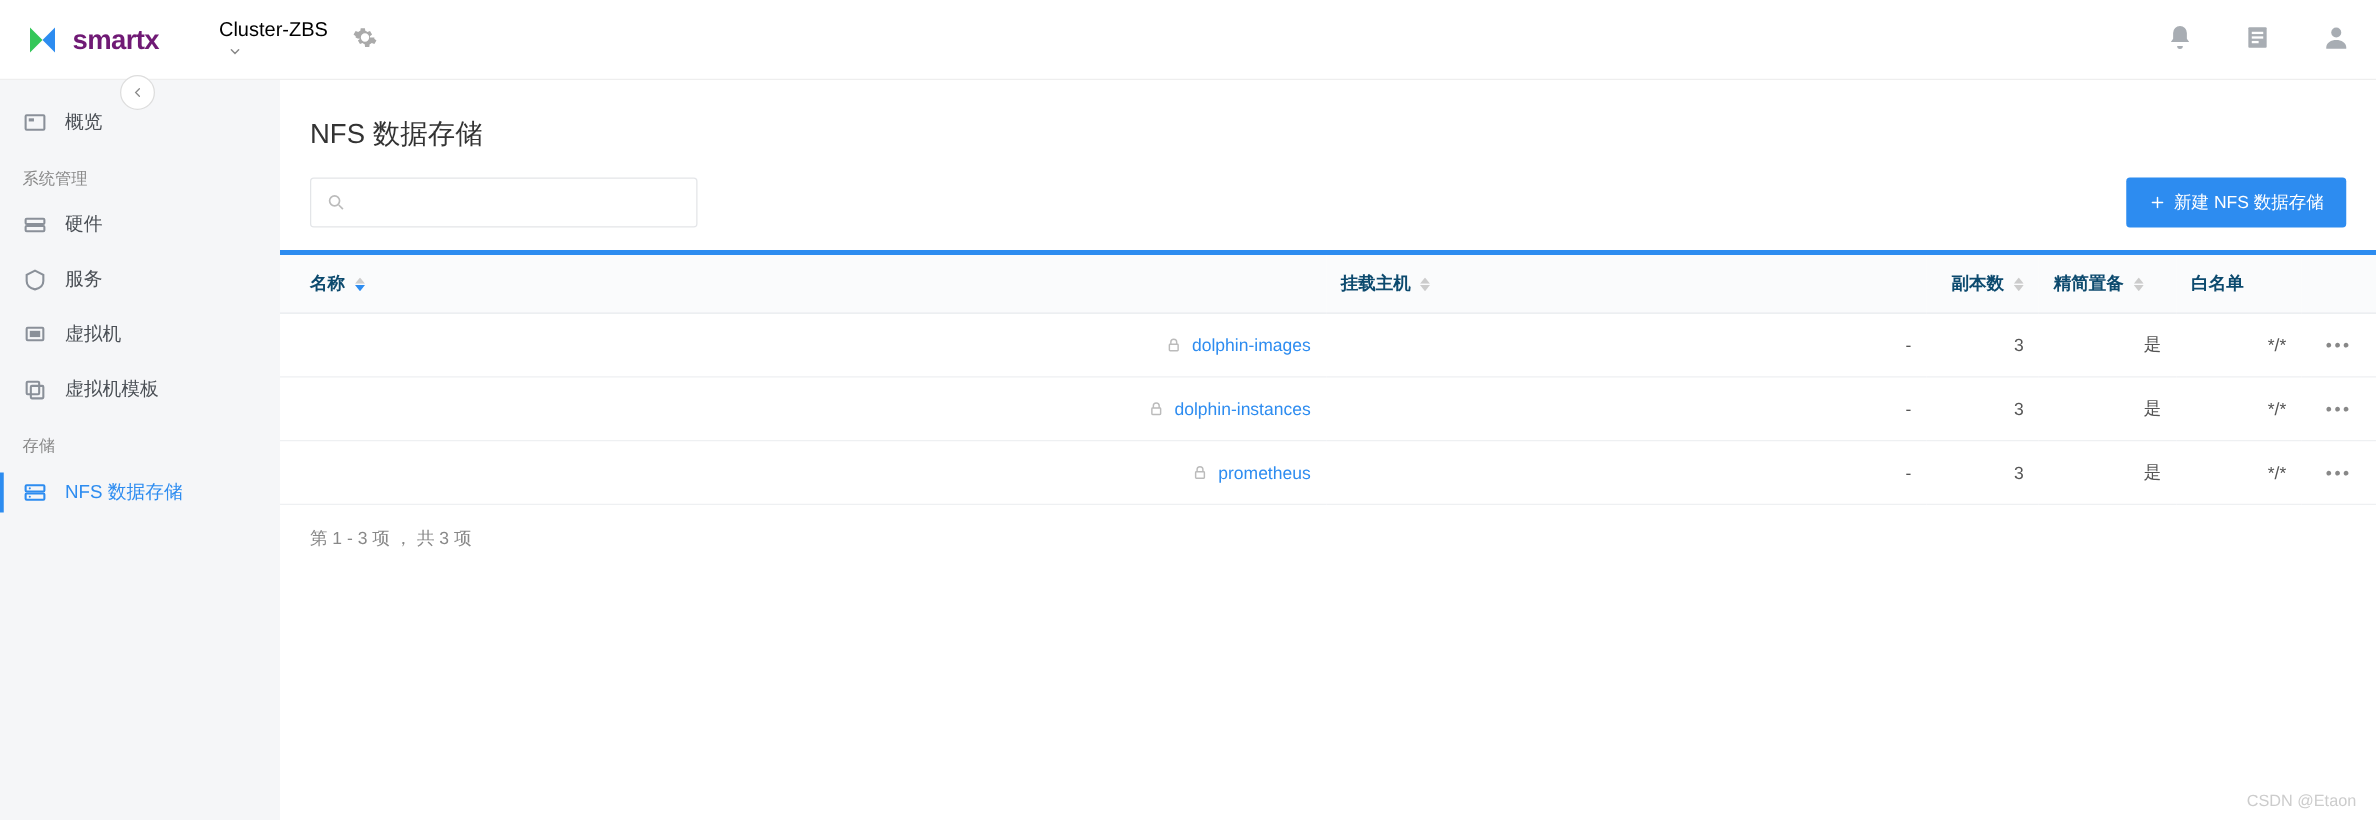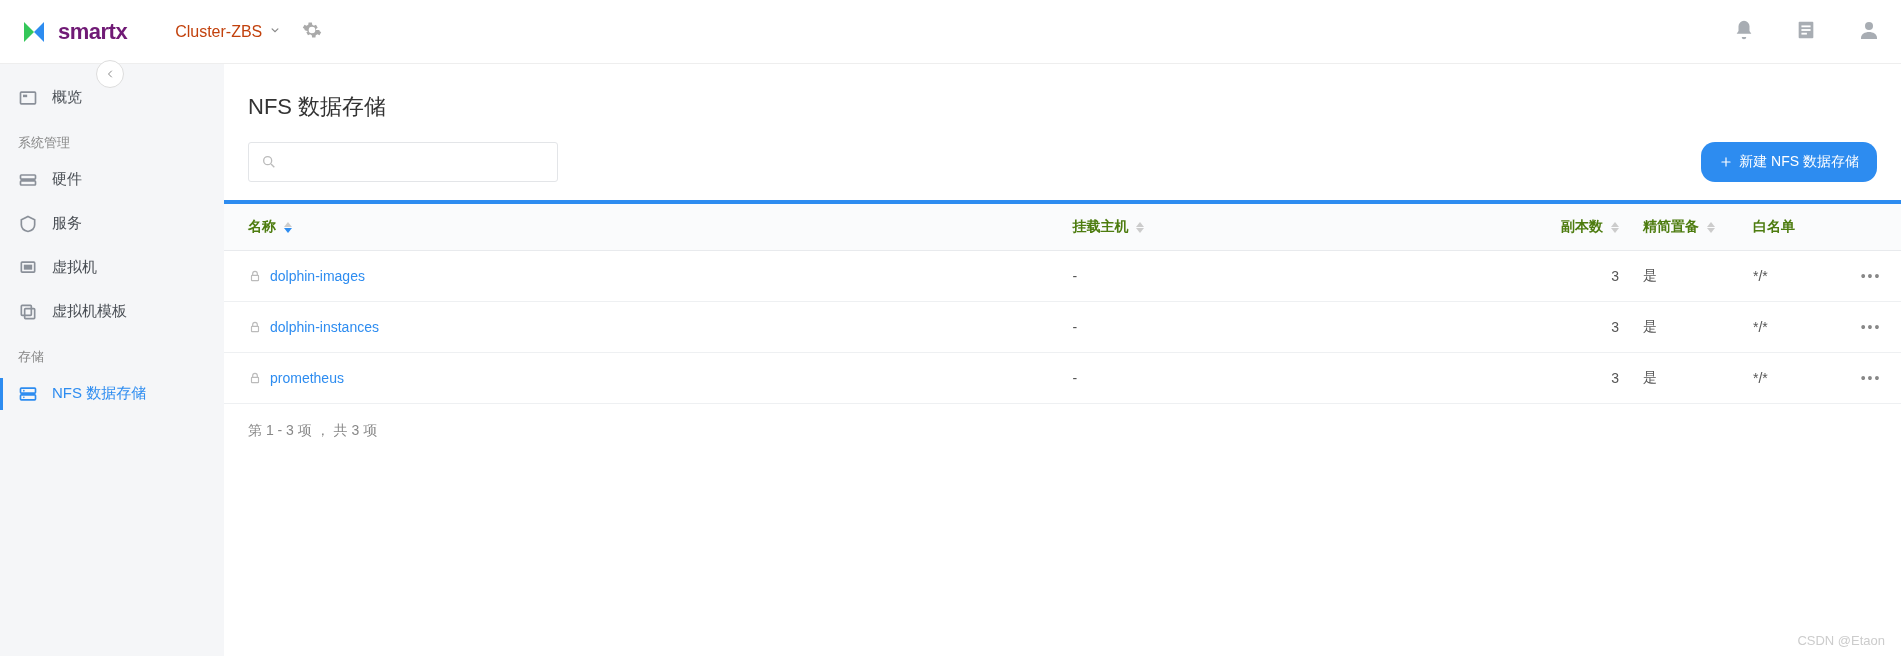--- a/index.html
+++ b/index.html
@@ -1,49 +1,49 @@
 <!DOCTYPE html>
 <html><head>
 <meta charset="utf-8">
 <style>
 * { margin: 0; padding: 0; box-sizing: border-box; }
 body { font-family: -apple-system, "Helvetica Neue", Arial, "PingFang SC", "Microsoft YaHei", sans-serif; font-size: 14px; color: #333; background: #fff; }
 
 .header { height: 64px; display: flex; align-items: center; padding: 0 20px; border-bottom: 1px solid #eee; background: #fff; }
 .logo { display: flex; align-items: center; font-size: 22px; font-weight: 700; color: #701a75; margin-right: 48px; letter-spacing: -0.5px; }
 .logo-mark { width: 28px; height: 28px; margin-right: 10px; position: relative; }
-.cluster-selector { display: flex; align-items: flex-start; color: #c2410c; font-size: 16px; cursor: pointer; margin-right: 20px; }
+.cluster-selector { display: flex; align-items: flex-start; color: #000000; font-size: 16px; cursor: pointer; margin-right: 20px; flex-direction: column; }
 .cluster-selector svg { margin-left: 6px; }
 .gear { color: #aaa; cursor: pointer; }
 .header-right { margin-left: auto; display: flex; align-items: center; gap: 40px; color: #a8adb3; }
 .header-right > div { cursor: pointer; }
 
 .layout { display: flex; }
 .sidebar { width: 224px; background: #f5f6f8; min-height: calc(100vh - 64px); padding-top: 12px; position: relative; }
 .collapse-handle { position: absolute; top: -4px; right: 100px; width: 28px; height: 28px; border-radius: 50%; background: #fff; border: 1px solid #ddd; display: flex; align-items: center; justify-content: center; color: #999; cursor: pointer; z-index: 2; }
 .nav-group-title { font-size: 13px; color: #888; padding: 14px 18px 6px; }
 .nav-item { display: flex; align-items: flex-start; padding: 12px 18px; color: #4a4f55; cursor: pointer; font-size: 15px; gap: 14px; }
 .nav-item.active { color: #2d8cf0; position: relative; }
 .nav-item.active::before { content: ""; position: absolute; left: 0; top: 6px; bottom: 6px; width: 3px; background: #2d8cf0; }
 .nav-icon { width: 20px; height: 20px; display: inline-flex; align-items: center; justify-content: center; color: #8a9099; flex-shrink: 0; }
 .nav-item.active .nav-icon { color: #2d8cf0; }
 
 .main { flex: 1; padding: 28px 0 0 0; min-width: 0; position: relative; }
 .page-title { font-size: 22px; color: #333; margin: 0 0 20px 24px; font-weight: 400; }
 .toolbar { display: flex; align-items: center; padding: 0 24px 18px; }
 .search-box { width: 310px; height: 40px; border: 1px solid #e3e5e8; border-radius: 3px; display: flex; align-items: center; padding: 0 12px; background: #fff; }
 .search-box input { border: none; outline: none; flex: 1; font-size: 14px; background: transparent; }
-.btn-primary { margin-left: auto; height: 40px; padding: 0 18px; background: #2d8cf0; color: #fff; border: none; border-radius: 14px; font-size: 14px; cursor: pointer; display: flex; align-items: center; gap: 6px; }
+.btn-primary { margin-left: auto; height: 40px; padding: 0 18px; background: #2d8cf0; color: #fff; border: none; border-radius: 3px; font-size: 14px; cursor: pointer; display: flex; align-items: center; gap: 6px; }
 
 .table-accent { height: 4px; background: #2d8cf0; }
 table { width: 100%; border-collapse: collapse; }
-th { text-align: left; font-weight: 600; font-size: 14px; color: #4d7c0f; padding: 14px 12px; border-bottom: 1px solid #e8eaed; background: #fafbfc; }
+th { text-align: left; font-weight: 600; font-size: 14px; color: #0c4a6e; padding: 14px 12px; border-bottom: 1px solid #e8eaed; background: #fafbfc; }
 th:first-child, td:first-child { padding-left: 24px; }
 .sort-icons { display: inline-flex; flex-direction: column; vertical-align: middle; margin-left: 4px; line-height: 0; gap: 1px; }
-td { padding: 16px 12px; border-bottom: 1px solid #eef0f2; font-size: 14px; color: #555; }
+td { padding: 16px 12px; border-bottom: 1px solid #eef0f2; font-size: 14px; color: #555; text-align: right; }
 td a { color: #2d8cf0; text-decoration: none; }
 .lock-icon { color: #aaa; margin-right: 8px; vertical-align: -2px; }
 .col-replica { width: 90px; text-align: right; }
 .col-thin { width: 110px; }
 .col-whitelist { width: 100px; }
 .col-actions { width: 60px; text-align: center; }
 .more-dots { color: #888; cursor: pointer; letter-spacing: 2px; }
 .pagination { padding: 18px 24px; color: #888; font-size: 14px; }
 .watermark { position: absolute; right: 16px; bottom: 8px; color: #ccc; font-size: 13px; }
 </style>

